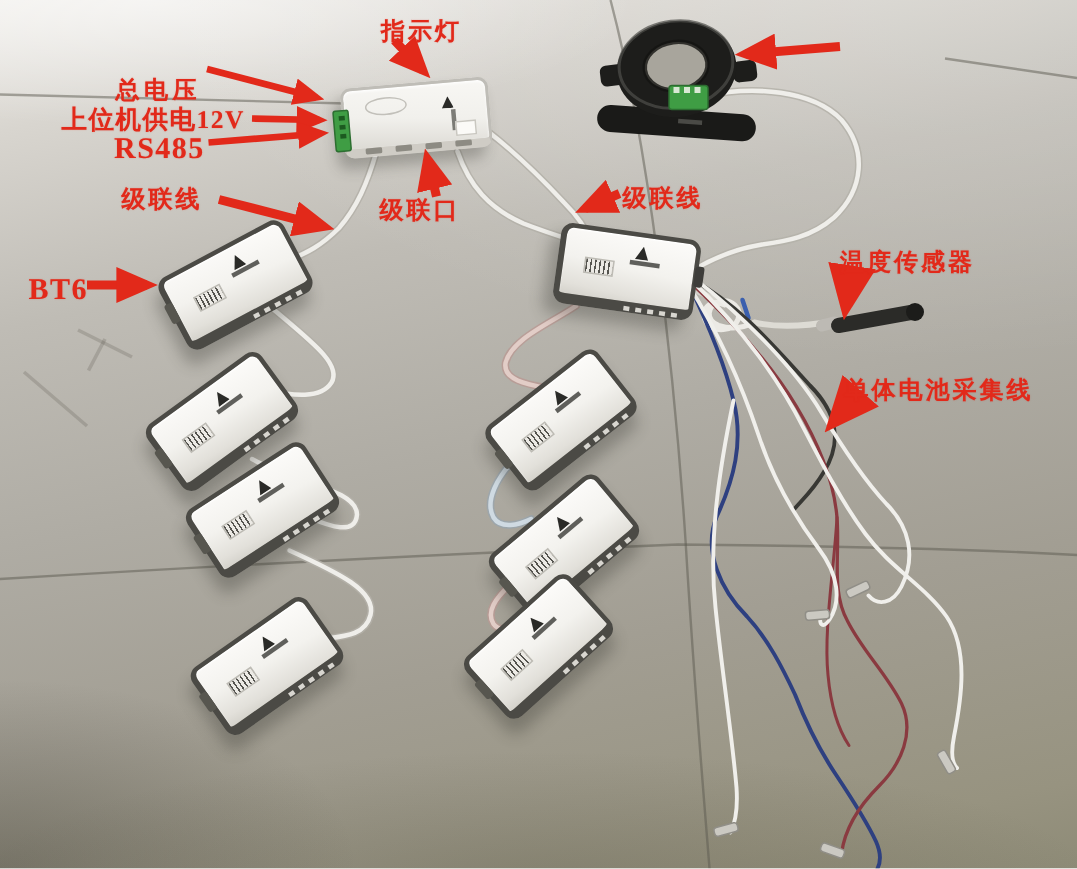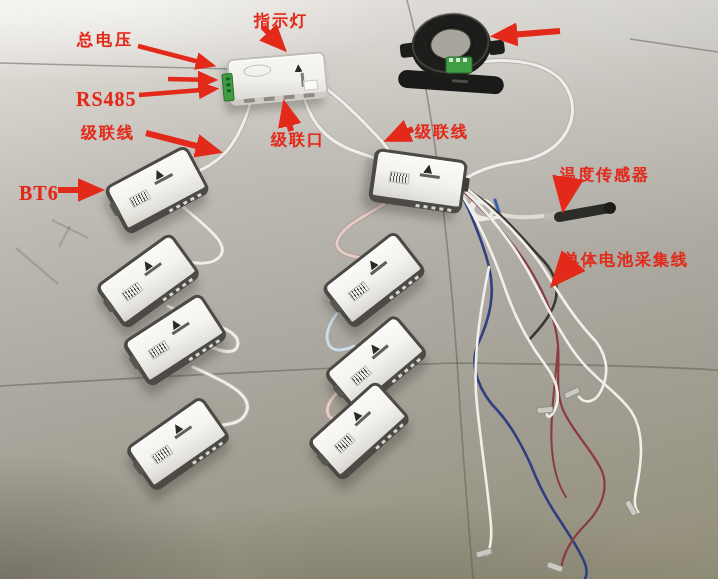--- a/index.html
+++ b/index.html
@@ -284,21 +284,22 @@
       <path d="M291,131 L285,106" stroke-width="6"></path>
       <path d="M413,129 L390,139" stroke-width="6"></path>
       <path d="M560,31 L497,36" stroke-width="6"></path>
       <path d="M58,190 L98,190" stroke-width="6"></path>
       <path d="M567,184 L564,204" stroke-width="8"></path>
       <path d="M569,266 L556,281" stroke-width="8"></path>
     </g>
   </svg>
 
   <div class="label" style="left:254px;top:11px;font-size:16px;letter-spacing:2px;">指示灯</div>
-  <div class="label" style="left:77px;top:30px;font-size:16px;letter-spacing:3px;">总电压</div>
+  <div class="label" style="left:77px;top:50px;font-size:16px;letter-spacing:3px;">总电压</div>
+  <div class="label" style="left:41px;top:68px;font-size:17px;letter-spacing:1px;">上位机供电12V</div>
   <div class="label" style="left:76px;top:88px;font-size:20px;letter-spacing:1px;">RS485</div>
   <div class="label" style="left:81px;top:123px;font-size:16px;letter-spacing:2px;">级联线</div>
-  <div class="label" style="left:271px;top:130px;font-size:16px;letter-spacing:2px;">级联口</div>
+  <div class="label" style="left:253px;top:130px;font-size:16px;letter-spacing:2px;">级联口</div>
   <div class="label" style="left:415px;top:122px;font-size:16px;letter-spacing:2px;">级联线</div>
   <div class="label" style="left:19px;top:182px;font-size:20px;letter-spacing:1px;">BT6</div>
   <div class="label" style="left:560px;top:165px;font-size:16px;letter-spacing:2px;">温度传感器</div>
   <div class="label" style="left:563px;top:250px;font-size:16px;letter-spacing:2px;">单体电池采集线</div>
 </div>
 
 </body></html>

